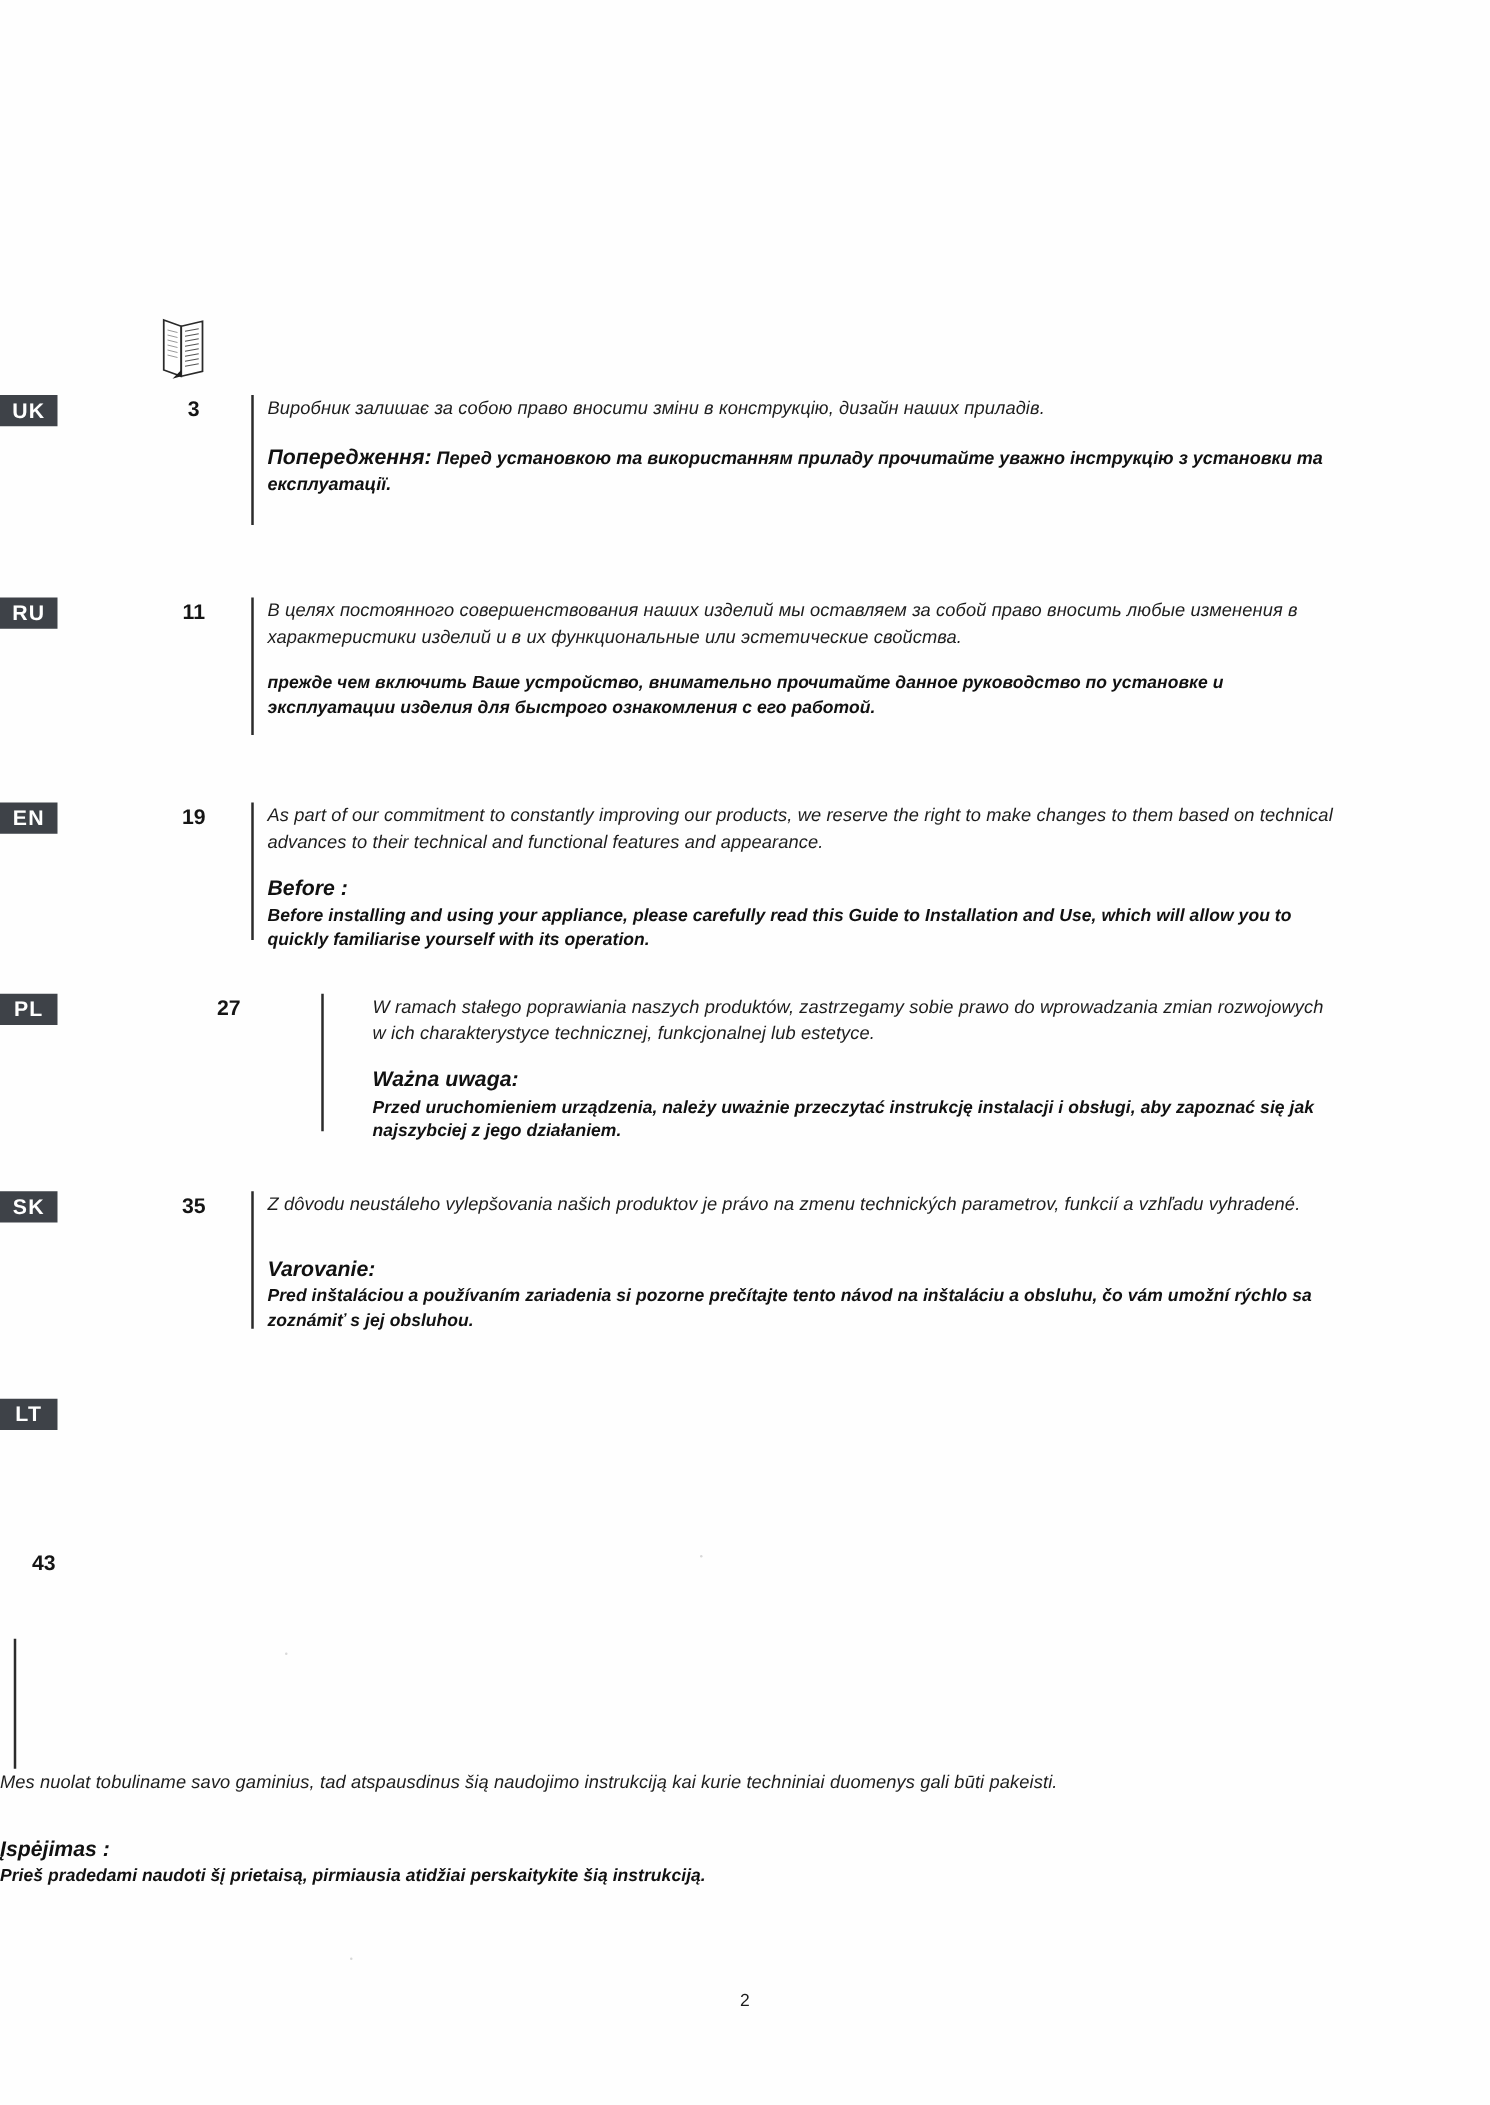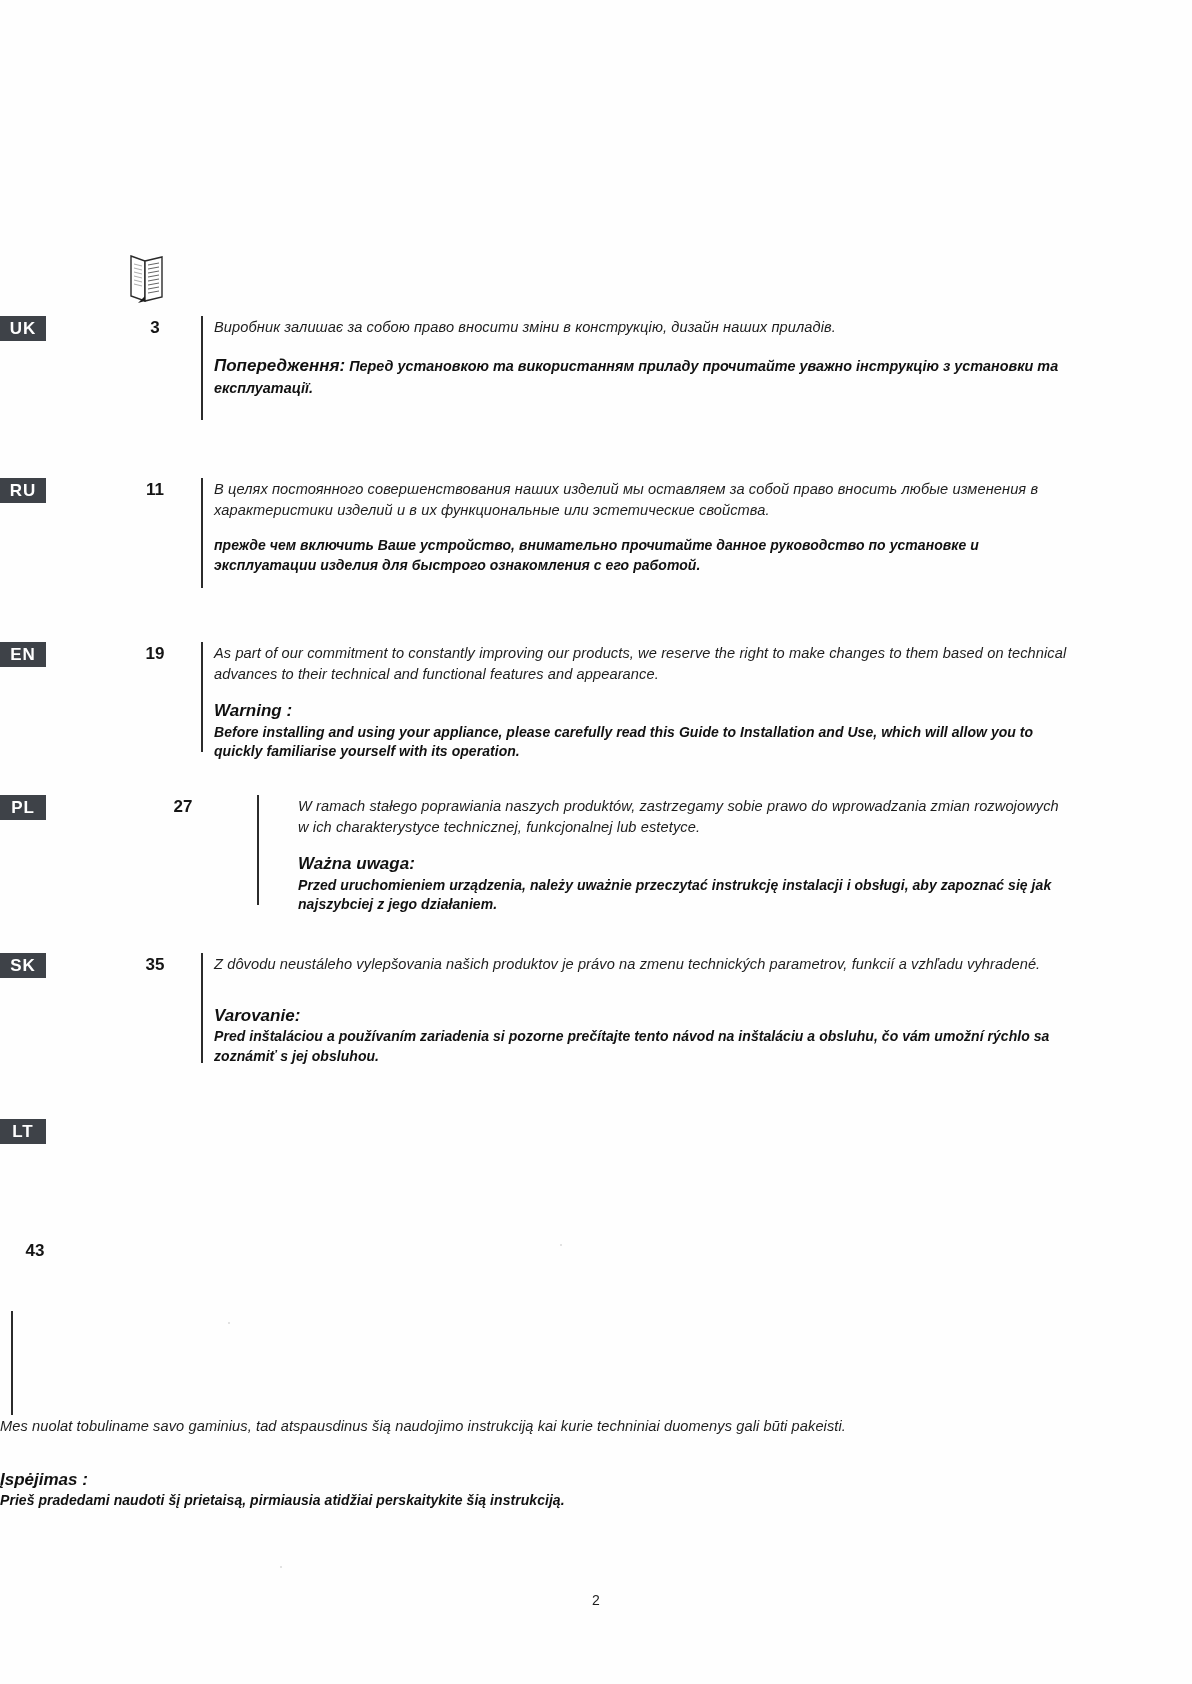--- a/index.html
+++ b/index.html
@@ -218,21 +218,21 @@
   <div class="lang-row" style="top:623px;margin-top:19px;">
     <div class="badge-col">
       <div class="lang-badge">EN</div>
     </div>
     <div class="page-col">19</div>
     <div class="rule-col">
       <div class="vrule" style="height:110px;"></div>
     </div>
     <div class="text-col">
       <p class="intro">As part of our commitment to constantly improving our products, we reserve the right to make changes to them based on technical advances to their technical and functional features and appearance.</p>
-      <p class="warn-title">Warning :</p>
+      <p class="warn-title">Before :</p>
       <p class="warn-body">Before installing and using your appliance, please carefully read this Guide to Installation and Use, which will allow you to quickly familiarise yourself with its operation.</p>
     </div>
   </div>
 
   <div class="lang-row" style="top:795px;gap:28px;">
     <div class="badge-col">
       <div class="lang-badge">PL</div>
     </div>
     <div class="page-col">27</div>
     <div class="rule-col">

